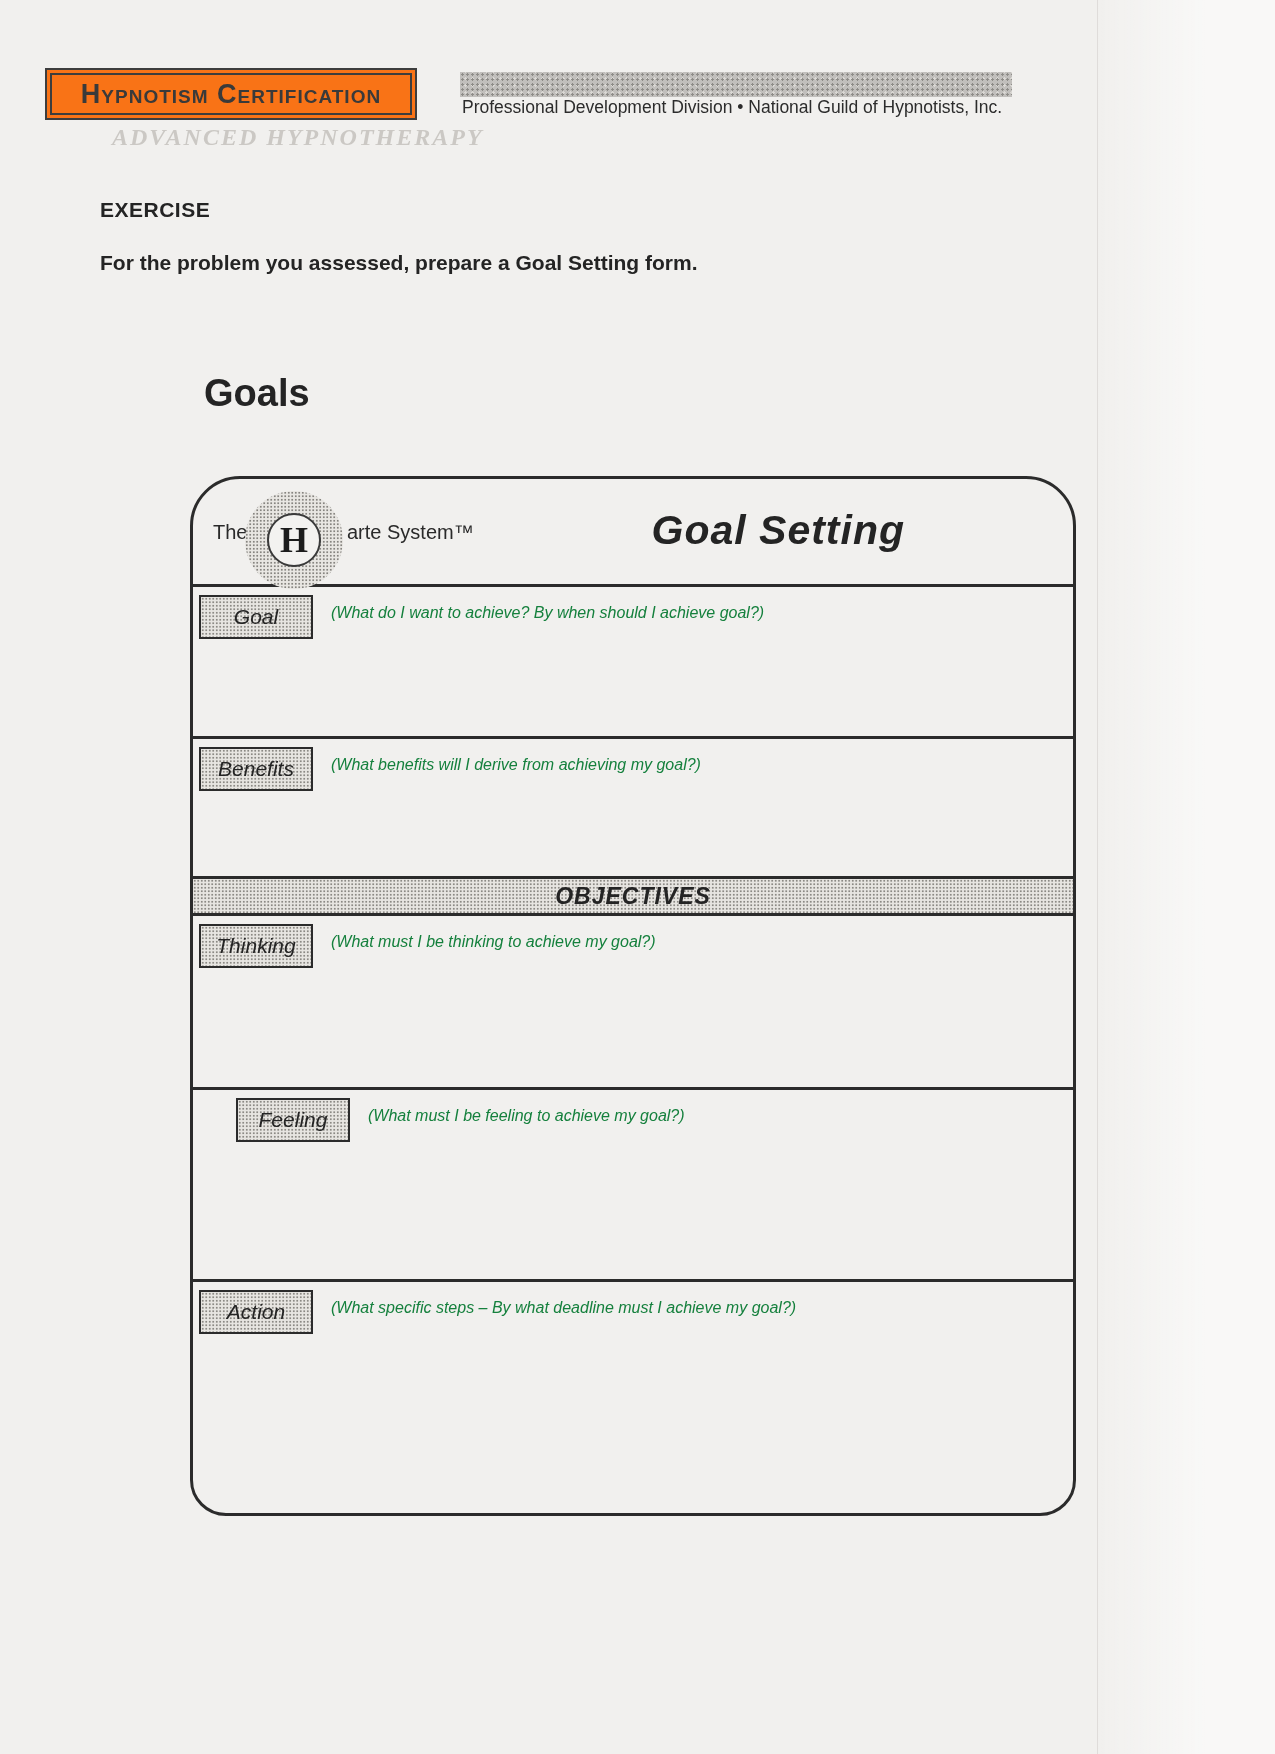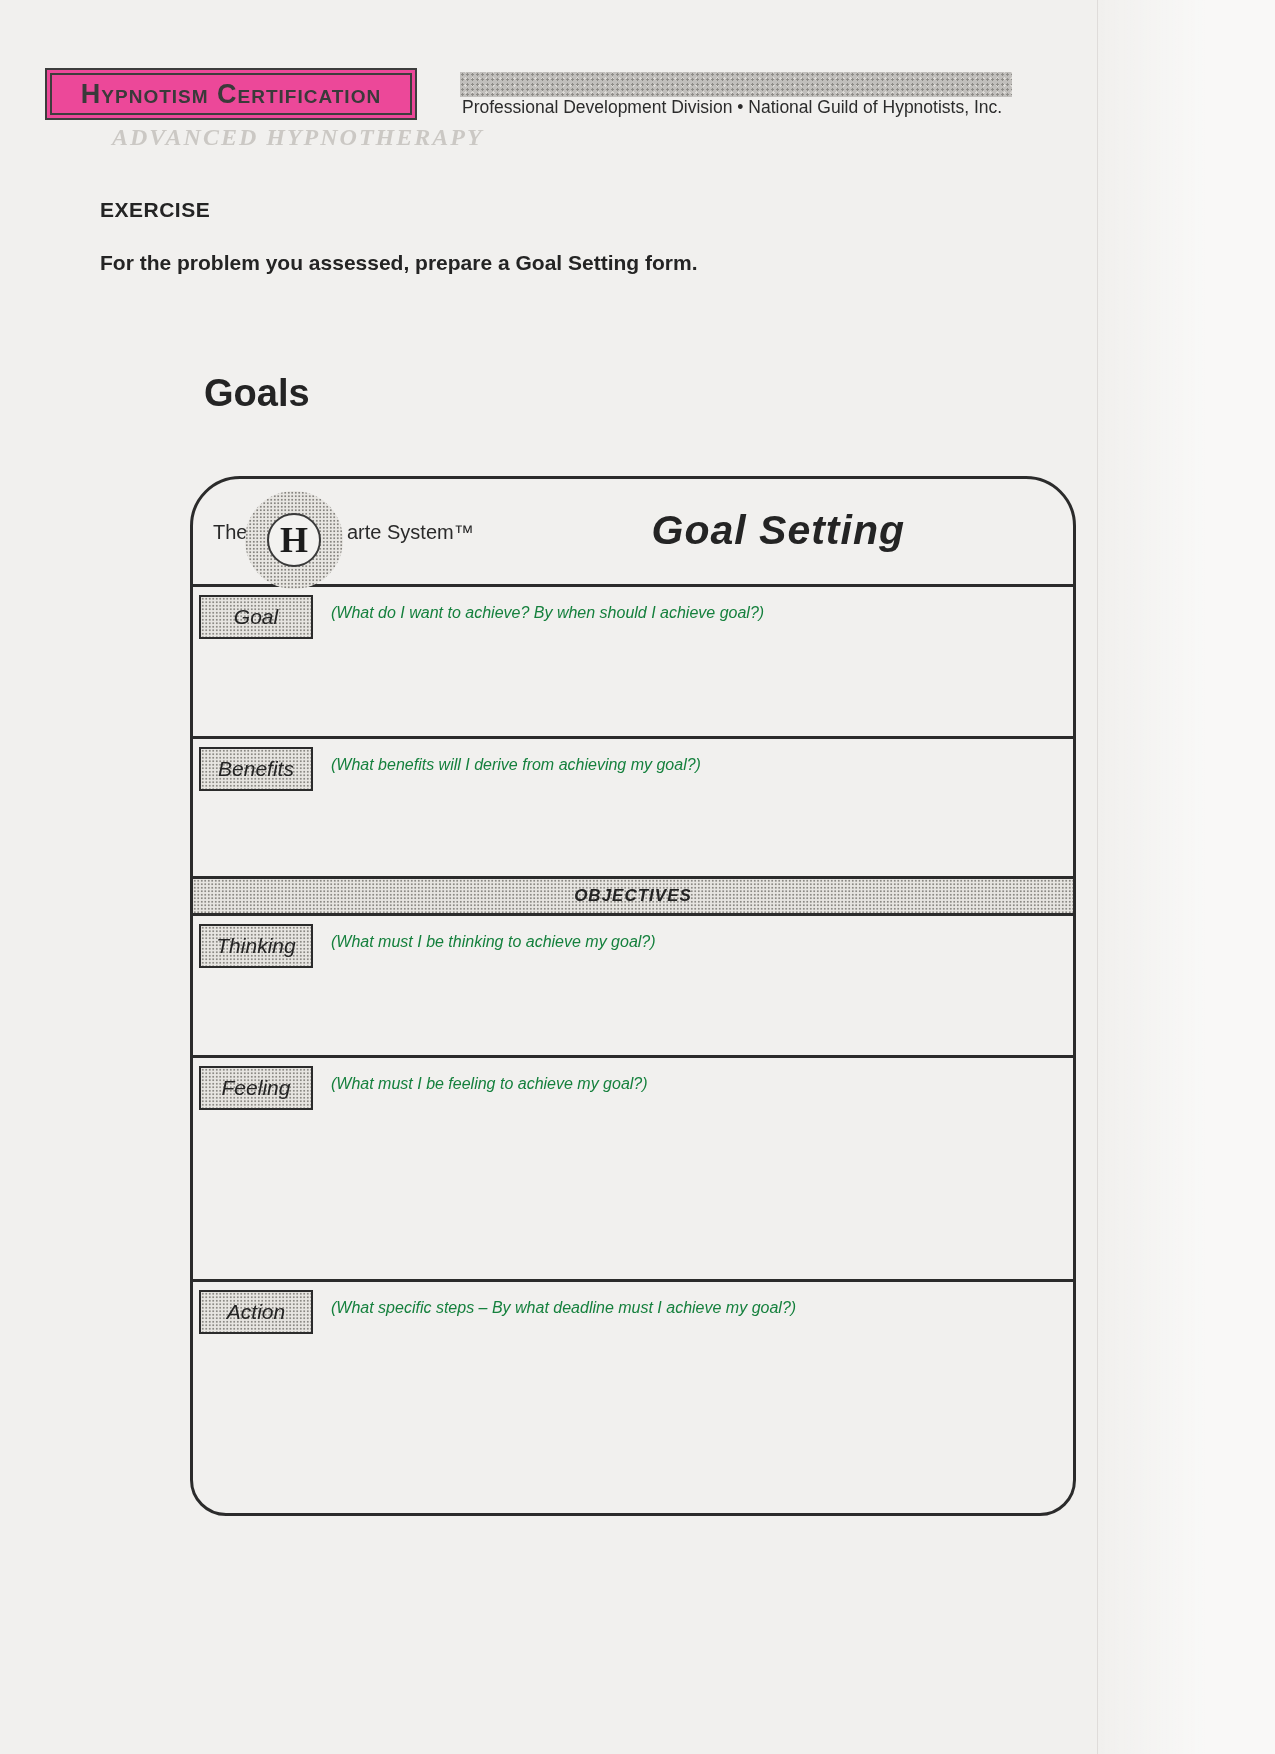--- a/index.html
+++ b/index.html
@@ -27,21 +27,21 @@
     color:rgba(150,145,138,0.42);
     filter:blur(0.6px);
     white-space:nowrap;
   }
 
   
   .header-box{
     left:45px;top:68px;width:372px;height:52px;
     border:2px solid #3d3d3d;
     padding:3px;box-sizing:border-box;
-    background:#ec4899;
+    background:#f97316;
   }
   .header-box-inner{
     width:100%;height:100%;box-sizing:border-box;
     border:2px solid #3d3d3d;
     display:flex;align-items:center;justify-content:center;
   }
   .header-title{
     font-variant:small-caps;
     font-size:27px;font-weight:600;
     letter-spacing:1px;color:#3a3a3a;
@@ -119,25 +119,25 @@
   .benefits-row{top:257px;height:140px;}
   .objectives-banner{
     top:397px;height:40px;
     border-top:3px solid #2b2b2b;border-bottom:3px solid #2b2b2b;
     background-color:#e7e5e1;
     background-image:radial-gradient(circle,#8b8984 0.9px,transparent 1.05px);
     background-size:3.5px 3.5px;
     display:flex;align-items:center;justify-content:center;
   }
   .objectives-text{
-    font-size:17px;font-weight:bold;font-style:italic;
+    font-size:23px;font-weight:bold;font-style:italic;
     letter-spacing:1px;color:#242424;
   }
   .thinking-row{top:437px;height:172px;text-align:center;}
-  .feeling-row{top:576px;height:149px;}
+  .feeling-row{top:608px;height:149px;padding-left:37px;}
   .action-row{top:800px;height:240px;}
 
   .row-content{display:flex;align-items:flex-start;padding:8px 0 0 6px;}
   .label-box{
     width:110px;height:40px;flex:0 0 auto;
     border:2.5px solid #2b2b2b;box-sizing:content-box;
     background-color:#e7e5e1;
     background-image:radial-gradient(circle,#8b8984 0.9px,transparent 1.05px);
     background-size:3.5px 3.5px;
     display:flex;align-items:center;justify-content:center;

